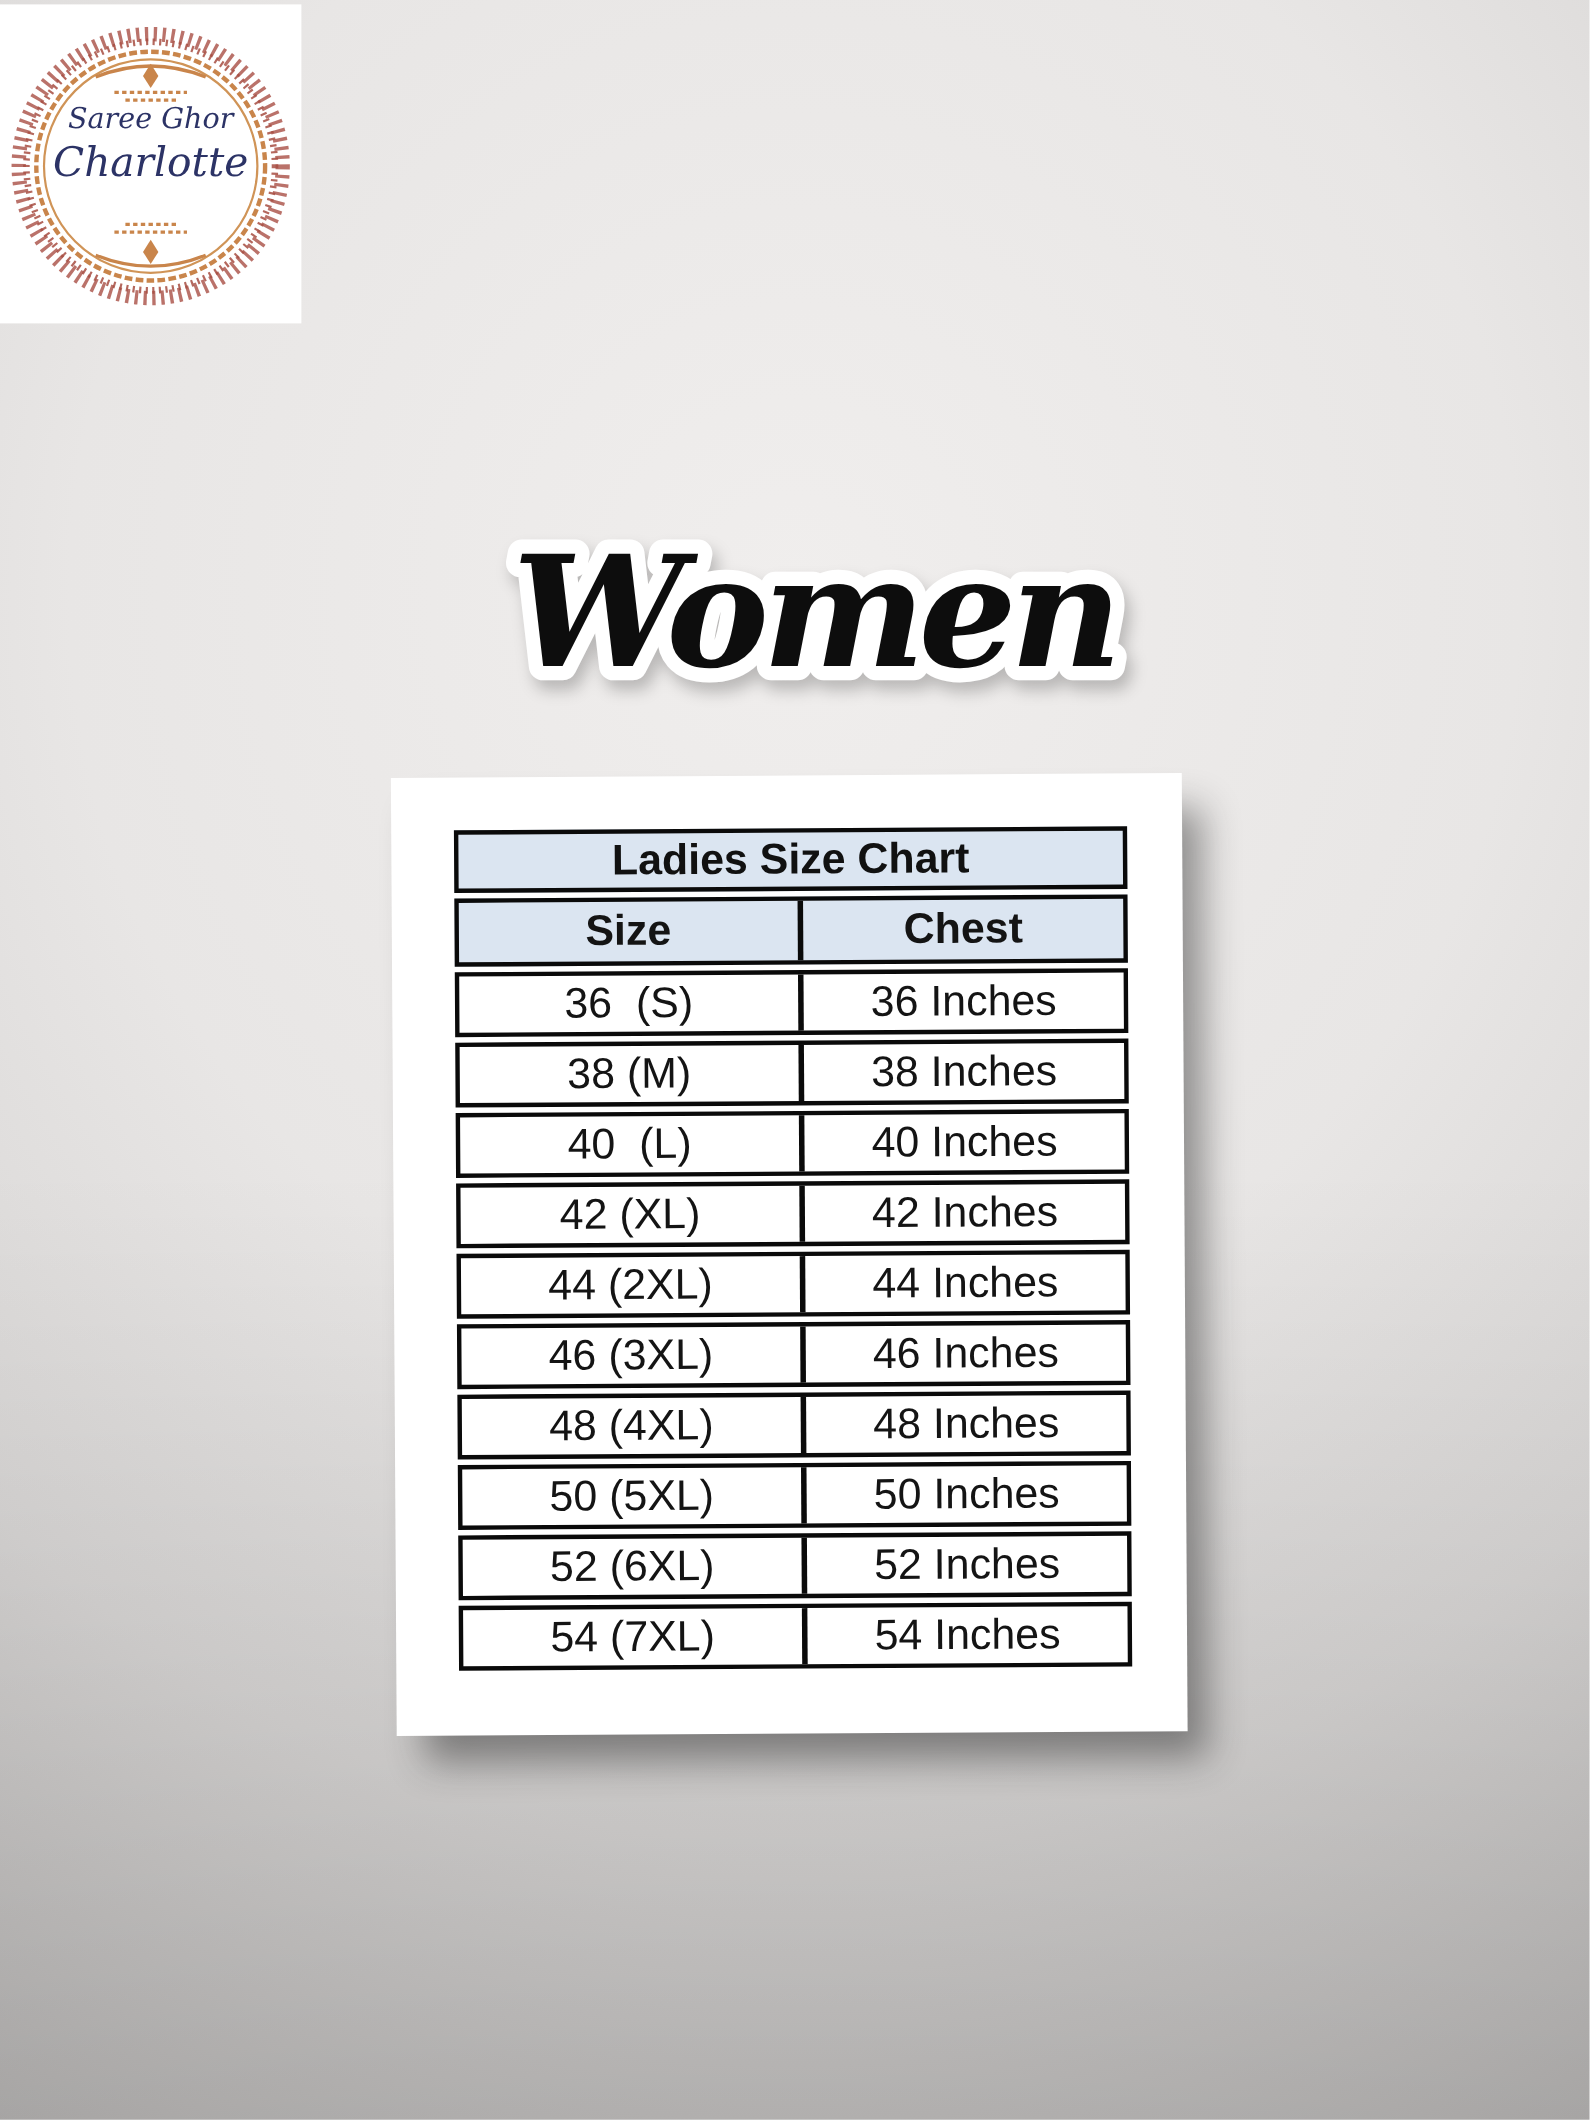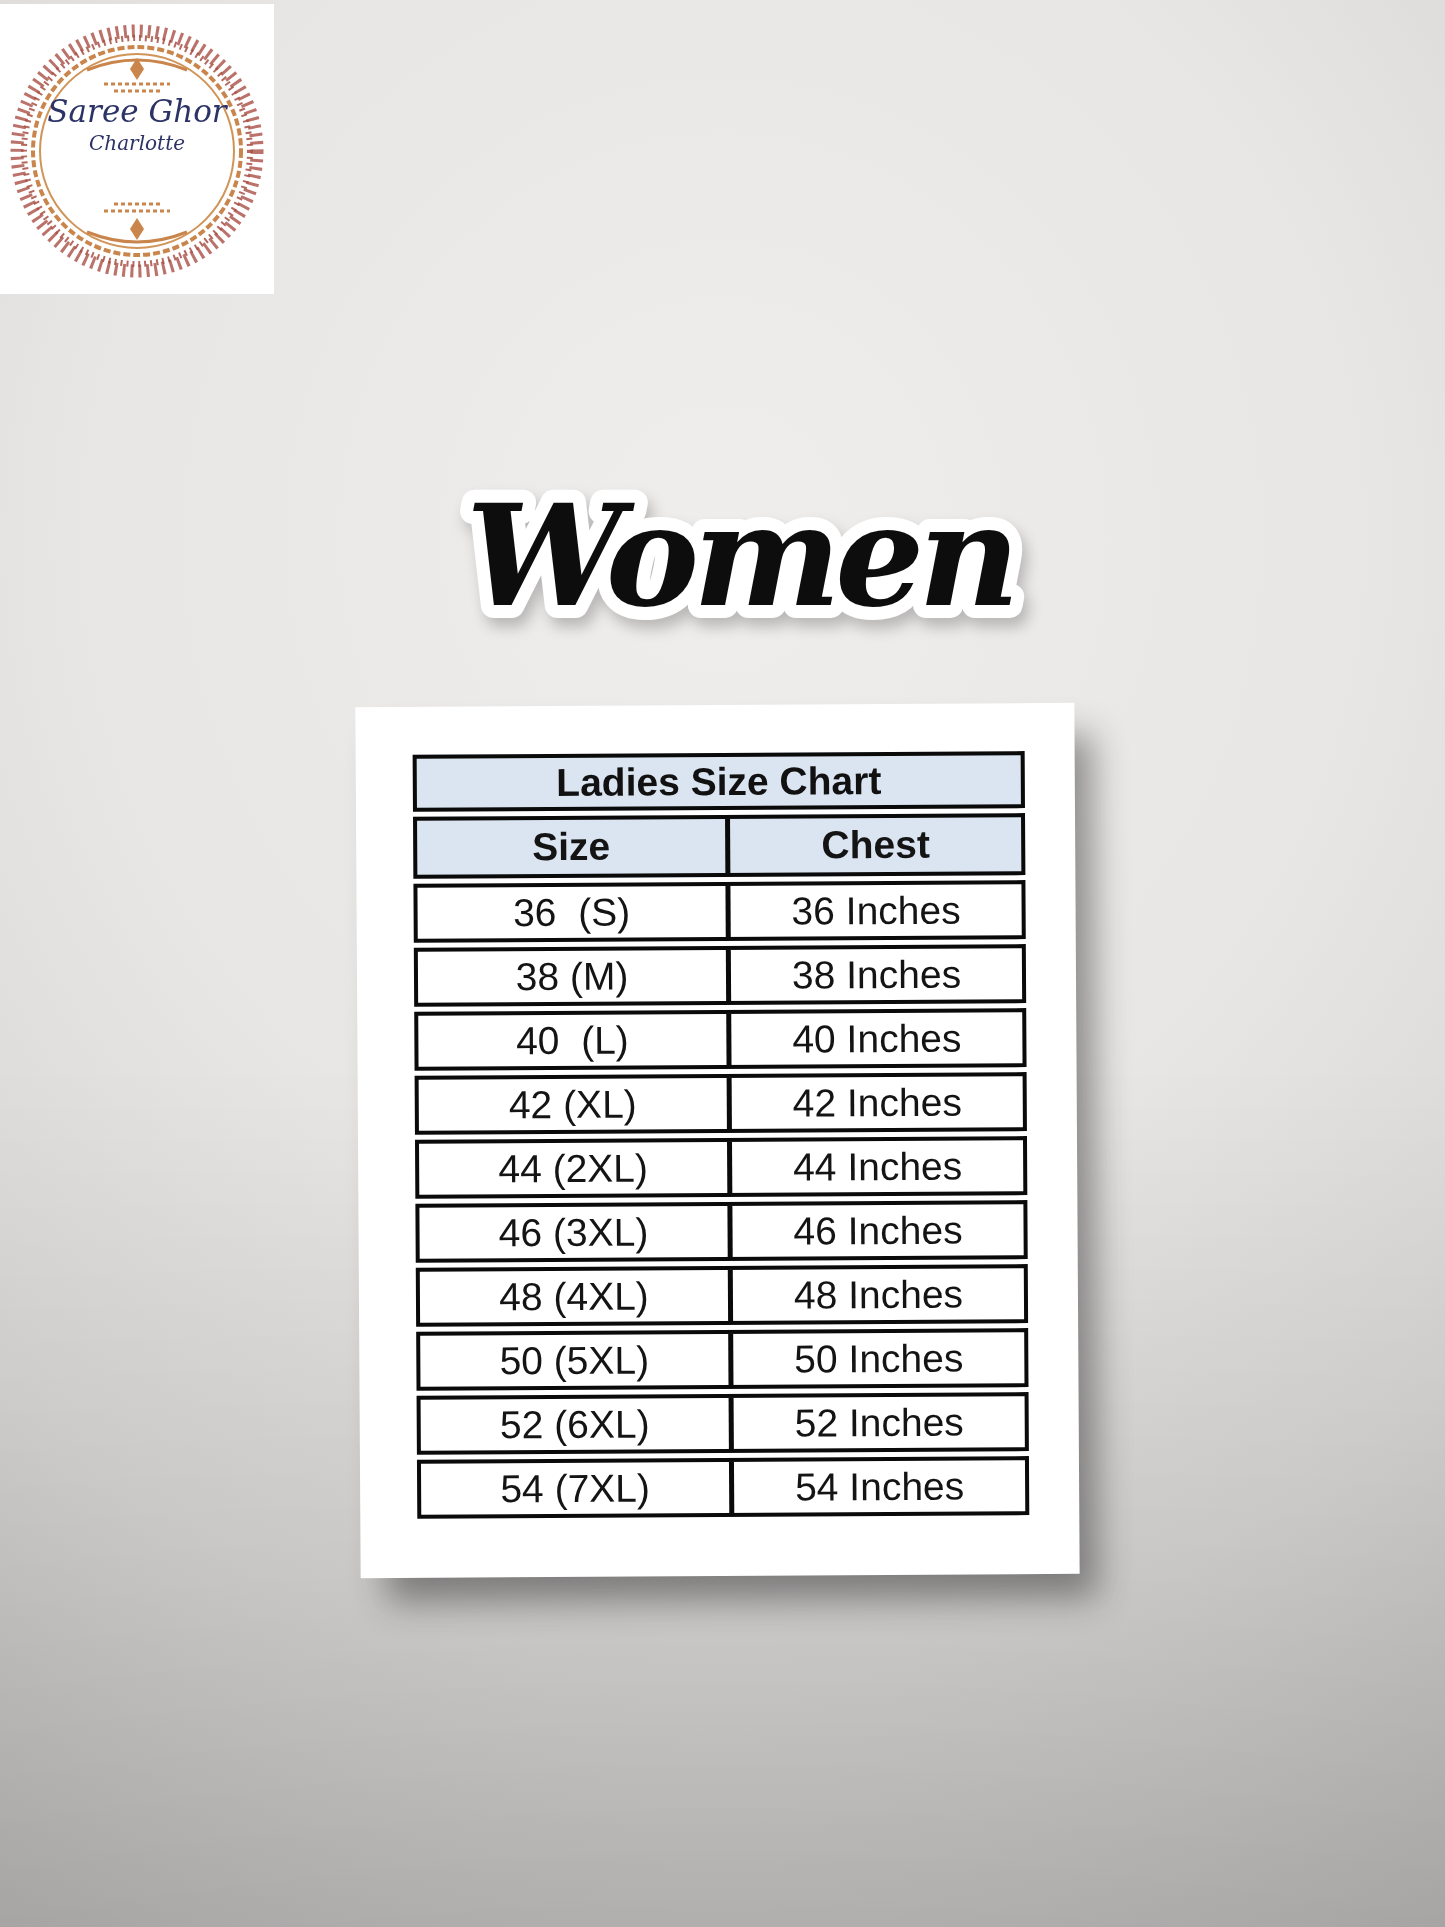--- a/index.html
+++ b/index.html
@@ -14,22 +14,22 @@
   .logo-box{
     position:absolute;left:0;top:4px;width:274px;height:290px;
     background:#ffffff;
   }
   .logo-box svg{position:absolute;left:0;top:0;}
   .logo-text{
     position:absolute;left:0;top:88px;width:100%;text-align:center;
     font-family:"DejaVu Serif", serif;font-style:italic;
     color:#2c3366;line-height:1.25;
   }
-  .logo-line1{font-size:31px;}
-  .logo-line2{font-size:20px;}
+  .logo-line1{font-size:26px;}
+  .logo-line2{font-size:37px;}
   
   .heading-wrap{
     position:absolute;left:0;top:445px;width:1337px;height:235px;
     filter:drop-shadow(5px 9px 7px rgba(0,0,0,0.22));
   }
   
   .card{
     position:absolute;left:358px;top:705px;width:719px;height:871px;
     background:#ffffff;
     transform:rotate(-0.35deg);

